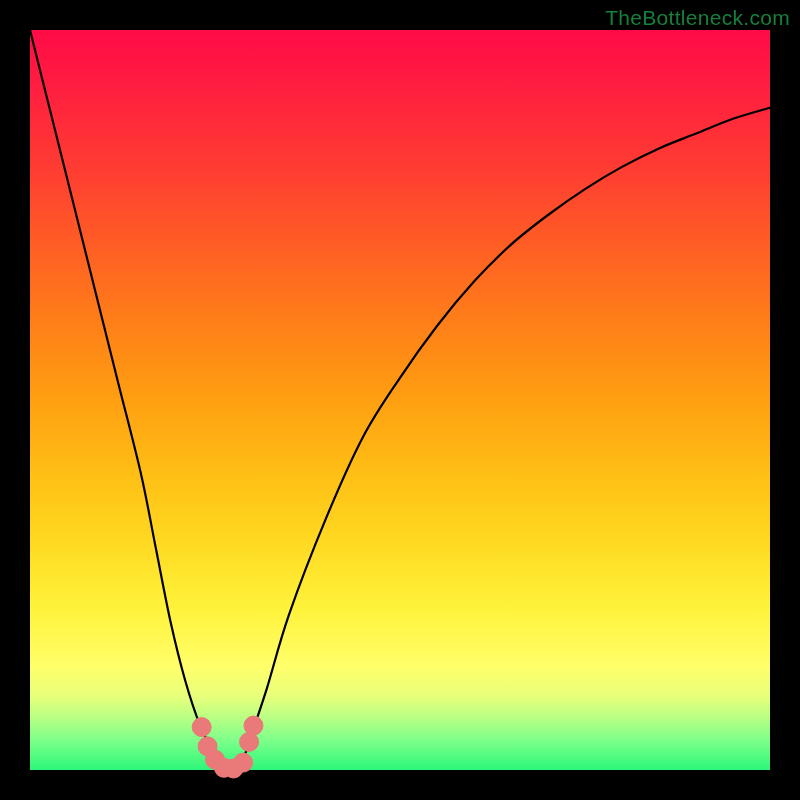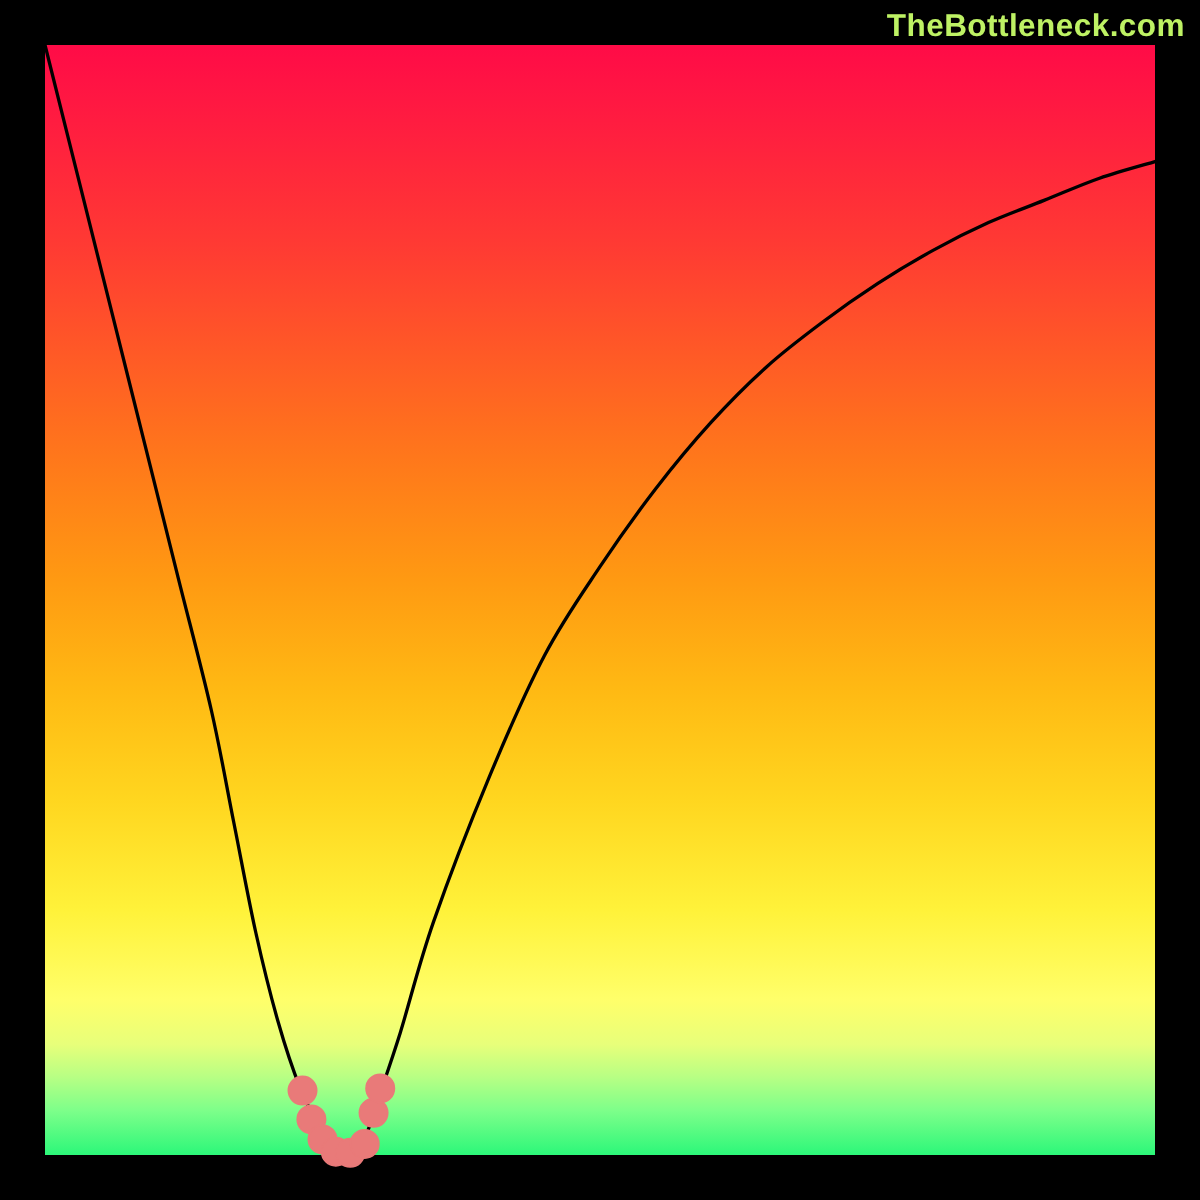--- a/index.html
+++ b/index.html
@@ -38,23 +38,23 @@
       #e8ff7a 90%,
       #b7ff84 93%,
       #7dff8a 96%,
       #2cf779 100%
     );
   }
   .watermark {
     position: absolute;
     top: 6px;
     right: 10px;
-    color: #bef264;
+    color: #15803d;
     font-size: 21px;
-    font-weight: 700;
+    font-weight: 400;
     letter-spacing: 0.3px;
     user-select: none;
   }
   svg.curve {
     position: absolute;
     left: 0;
     top: 0;
     width: 740px;
     height: 740px;
     overflow: visible;

